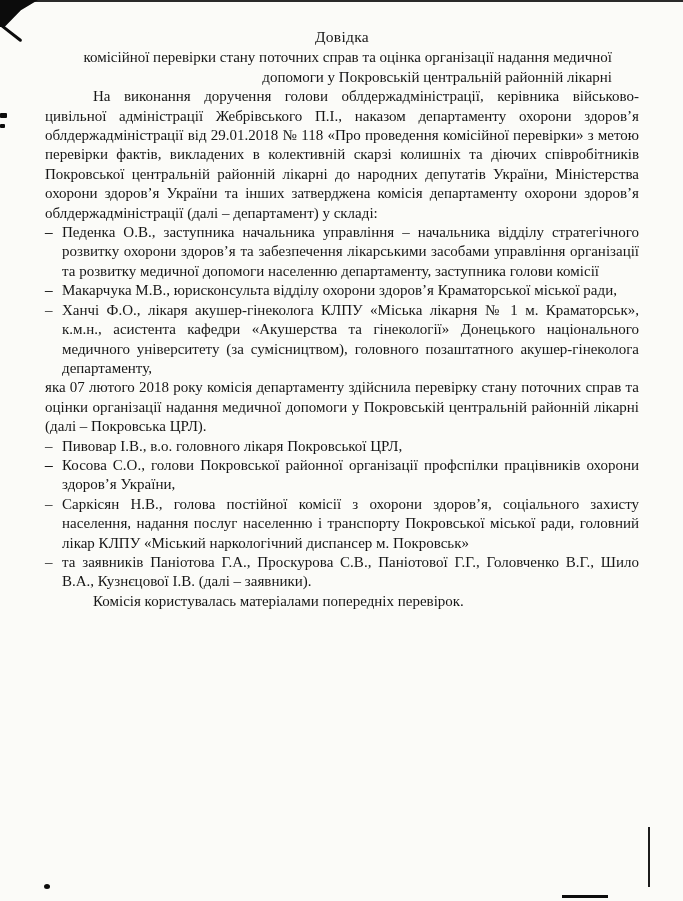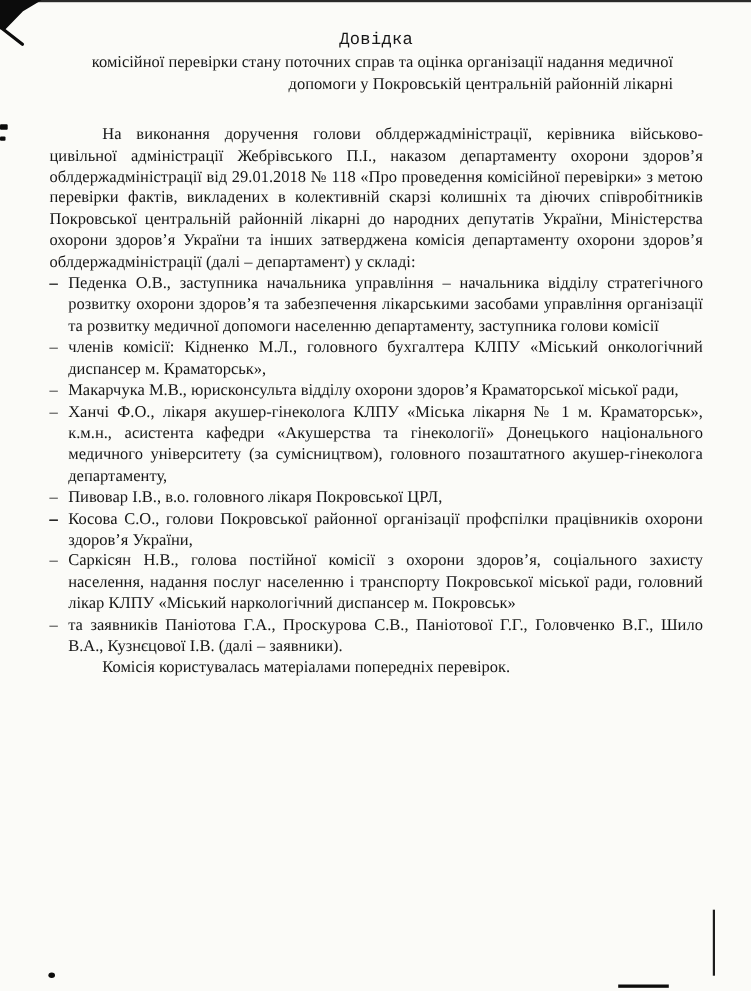--- a/index.html
+++ b/index.html
@@ -18,32 +18,31 @@
     box-sizing: border-box;
     font-size: 15px;
     line-height: 19.4px;
   }
   .title {
     margin: 0;
     font-size: 15.5px;
     font-weight: normal;
     text-align: center;
     letter-spacing: 0.3px;
-    font-family: Liberation Mono, monospace;
   }
   .subtitle {
     margin: 2px auto 0 auto;
     max-width: 540px;
     text-align: right;
   }
   .para {
     margin: 0;
     text-align: justify;
   }
-  .para.first { margin-top: 26px; }
+  .para.first { }
   .indent { text-indent: 48px; }
   .list { margin: 0; }
   .li {
     position: relative;
     padding-left: 17px;
     text-align: justify;
   }
   .dash {
     position: absolute;
     left: 0; top: 0;
@@ -80,32 +79,32 @@
   <div class="list">
     <div class="li">
       <span class="dash">–</span>
     </div>
     <div class="li">
       <span class="dash">–</span>
       <span>Педенка О.В., заступника начальника управління – начальника відділу стратегічного розвитку охорони здоров’я та забезпечення лікарськими засобами управління організації та розвитку медичної допомоги населенню департаменту, заступника голови комісії</span>
     </div>
     <div class="li">
       <span class="dash">–</span>
-      <span>членів комісії: Кідненко М.Л., головного бухгалтера КЛПУ «Міський онкологічний диспансер м. Краматорськ»,</span>
     </div>
     <div class="li">
       <span class="dash">–</span>
       <span>Макарчука М.В., юрисконсульта відділу охорони здоров’я Краматорської міської ради,</span>
     </div>
     <div class="li">
       <span class="dash">–</span>
       <span>Ханчі Ф.О., лікаря акушер-гінеколога КЛПУ «Міська лікарня № 1 м. Краматорськ», к.м.н., асистента кафедри «Акушерства та гінекології» Донецького національного медичного університету (за сумісництвом), головного позаштатного акушер-гінеколога департаменту,</span>
     </div>
   </div>
 
+  <p class="para">яка 07 лютого 2018 року комісія департаменту здійснила перевірку стану поточних справ та оцінки організації надання медичної допомоги у Покровській центральній районній лікарні (далі – Покровська ЦРЛ).</p>
 
 
   <div class="list">
     <div class="li">
       <span class="dash">–</span>
       <span>Пивовар І.В., в.о. головного лікаря Покровської ЦРЛ,</span>
     </div>
     <div class="li">
       <span class="dash">–</span>
     </div>

